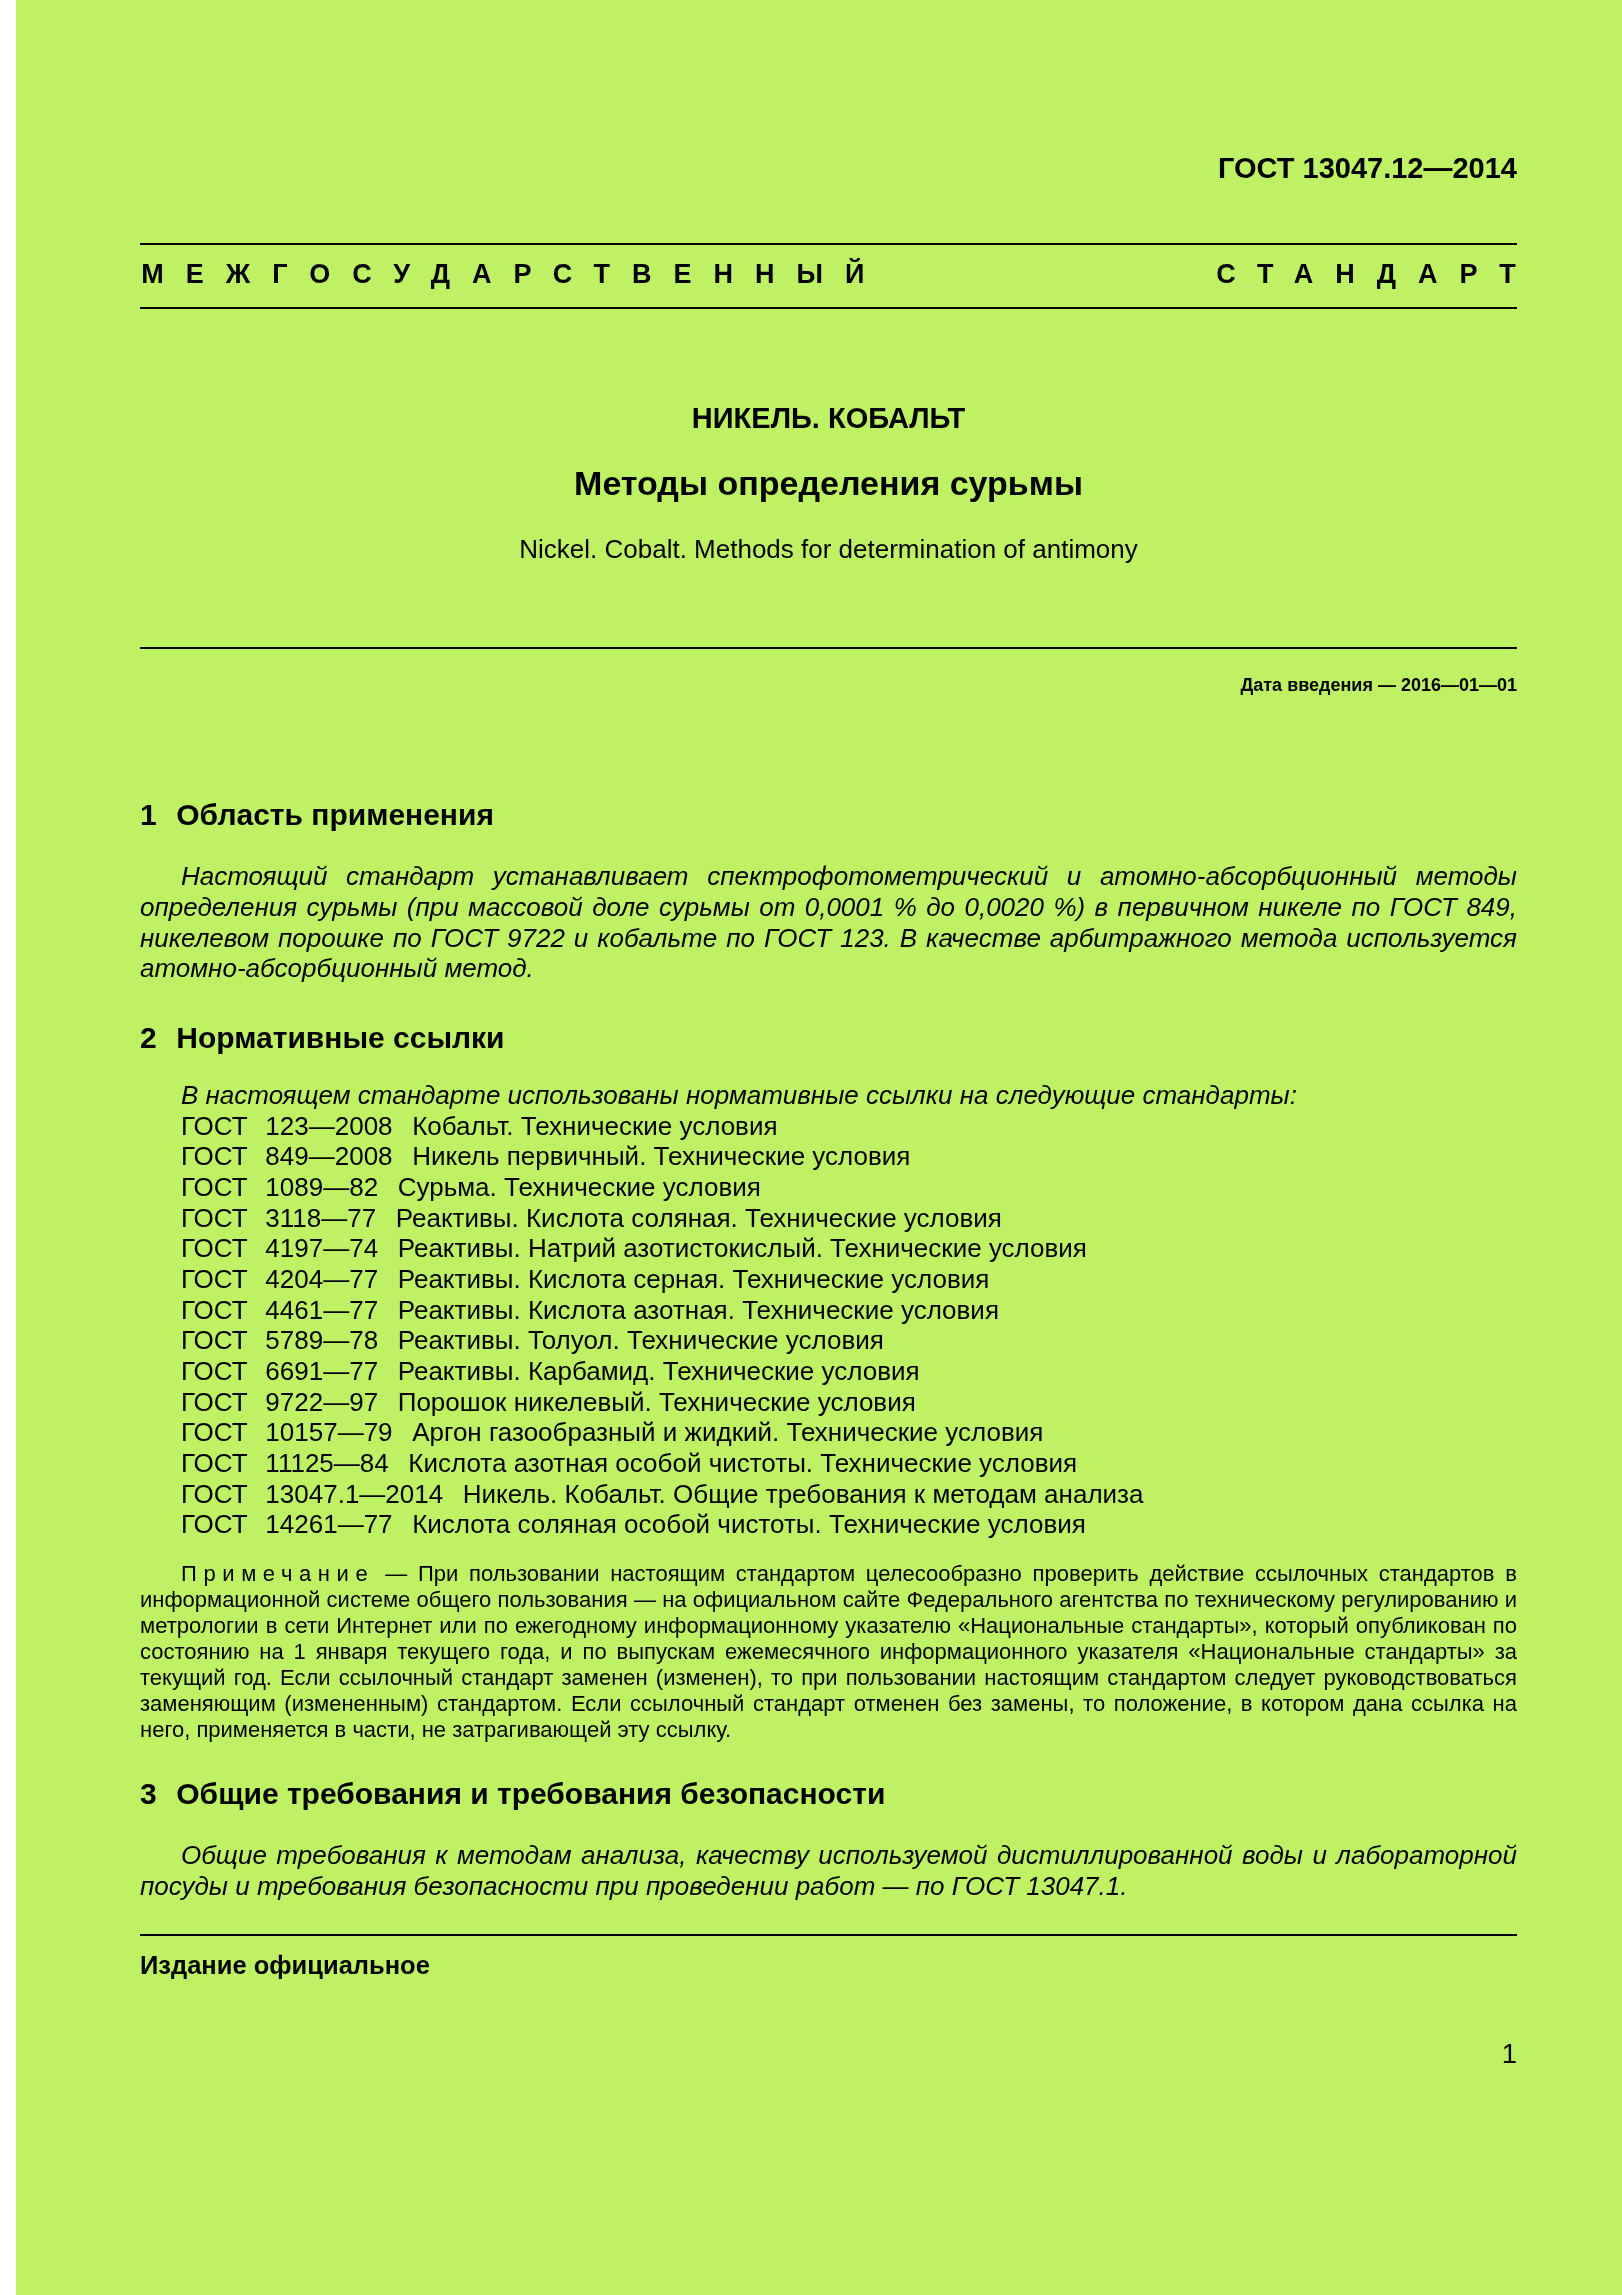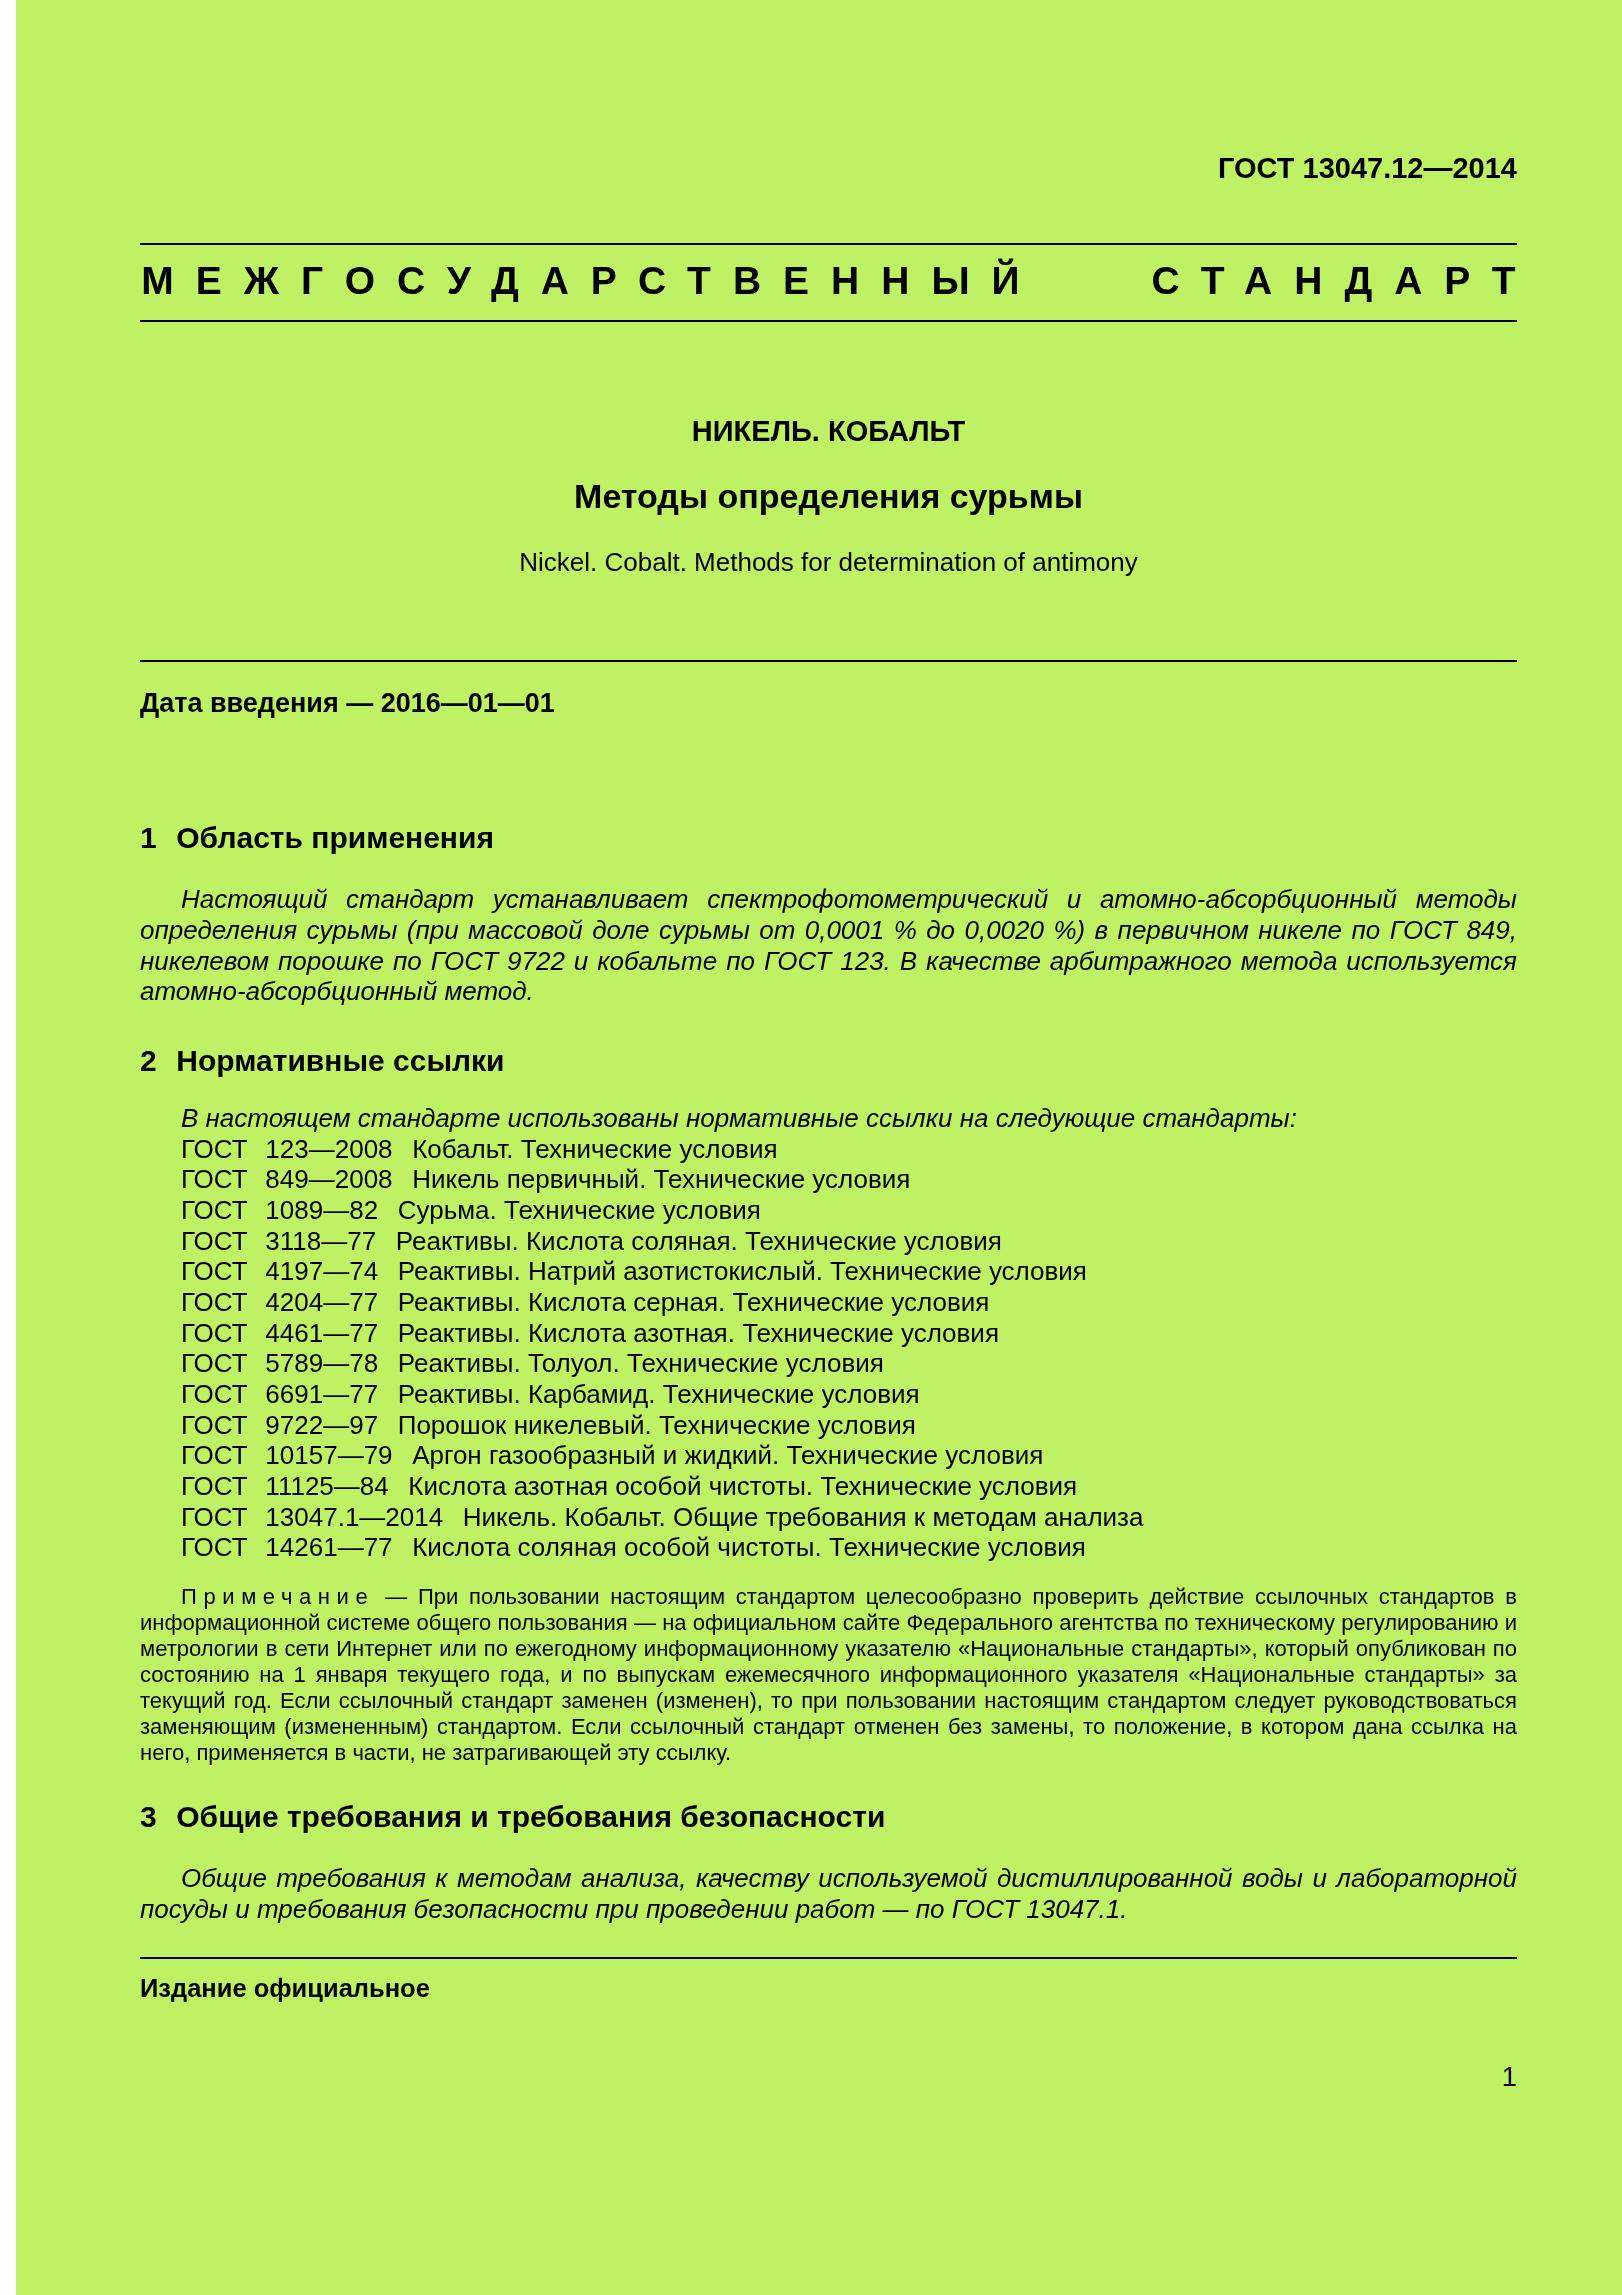--- a/index.html
+++ b/index.html
@@ -26,37 +26,38 @@
   }
 
   .header-band {
     margin-top: 58px;
     border-top: 2.6px solid #000;
     border-bottom: 2.6px solid #000;
     padding: 14.4px 1.3px 17px 1.3px;
     display: flex;
     justify-content: space-between;
     font-weight: bold;
-    font-size: 39px;
+    font-size: 27px;
     text-align: right;
   }
   .header-band span { letter-spacing: 22px; white-space: nowrap; }
   .header-band span:last-child { margin-right: -22px; }
 
   .title-block { text-align: center; }
   .title-ru1 { margin-top: 93px; font-weight: bold; font-size: 29px; }
   .title-ru2 { margin-top: 29px; font-weight: bold; font-size: 34px; }
   .title-en  { margin-top: 31px; font-size: 26px; }
 
   .mid-rule { margin-top: 82px; border-top: 2.6px solid #000; }
 
   .intro-date {
     margin-top: 26px;
+    text-align: right;
     font-weight: bold;
-    font-size: 27px;
+    font-size: 18px;
   }
 
   .sec-head { font-weight: bold; font-size: 30px; }
   .sec-head .sec-num { margin-right: 19.6px; }
   .sec-head-1 { margin-top: 102px; }
   .sec-head-2 { margin-top: 37px; }
   .sec-head-3 { margin-top: 34px; }
 
   .para {
     margin-top: 29px;

